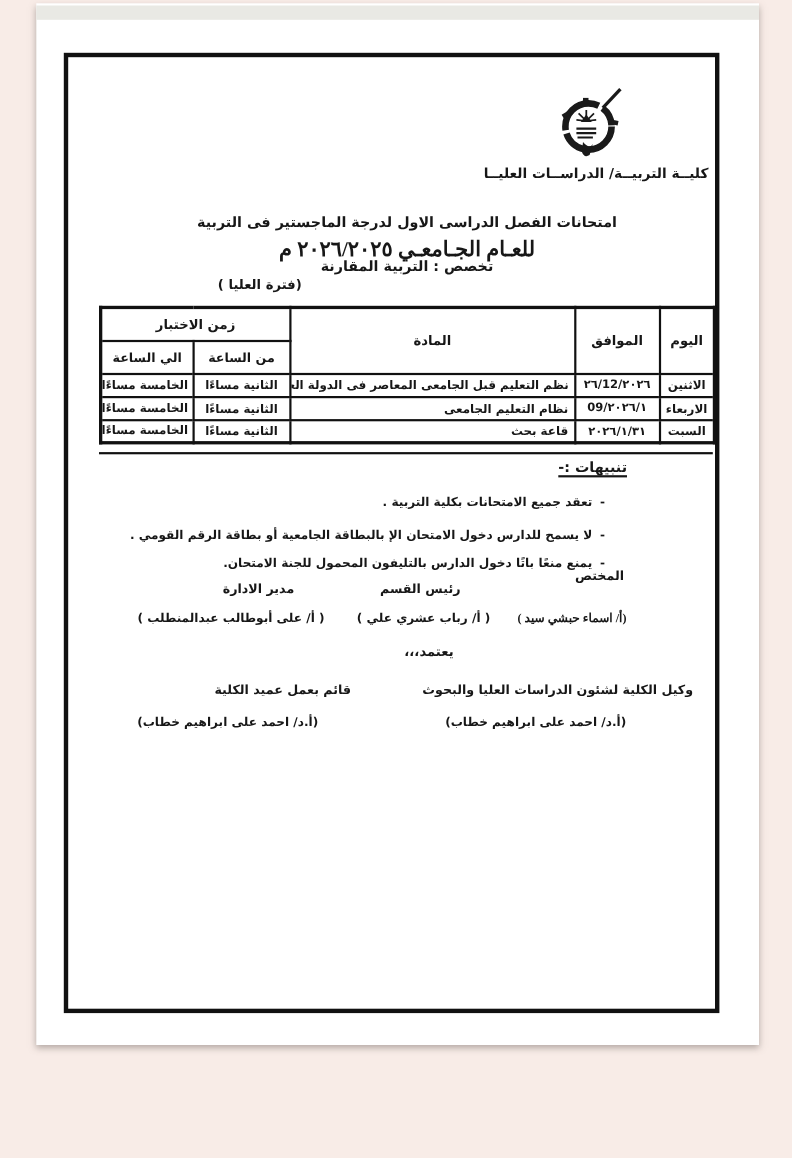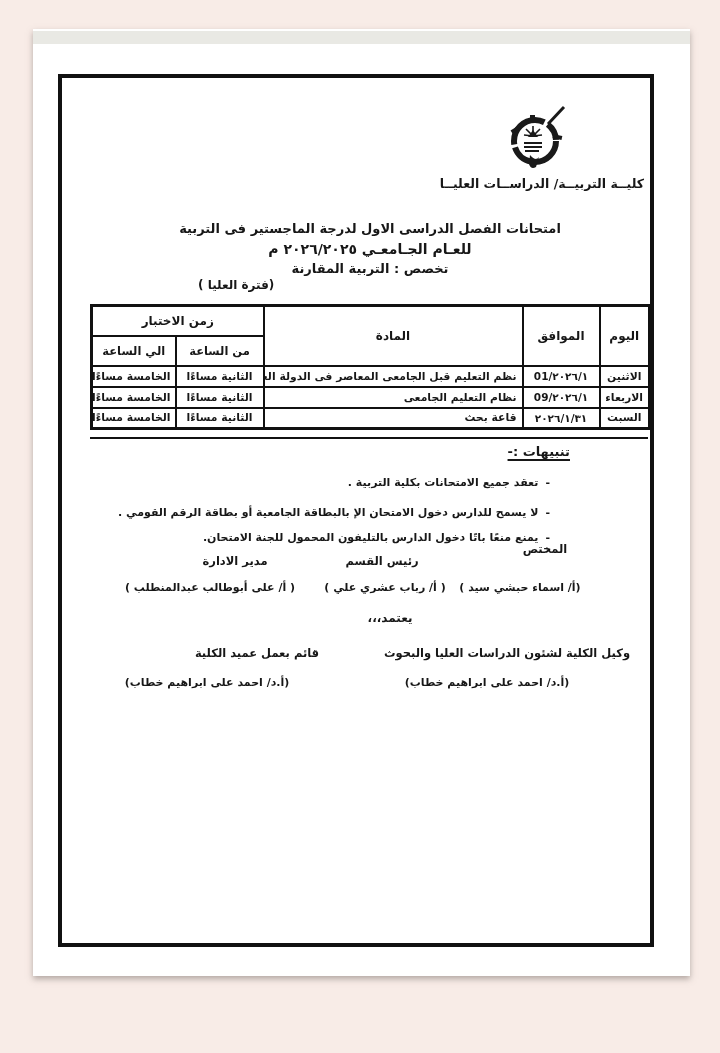--- a/index.html
+++ b/index.html
@@ -1,28 +1,28 @@
 <!DOCTYPE html>
 <html lang="ar"><head>
 <meta charset="utf-8">
 <style>
   html,body{margin:0;padding:0;width:720px;height:1053px;overflow:hidden;
     background:#f8ece7;font-family:"DejaVu Sans",sans-serif;}
   .page{position:absolute;left:33px;top:3px;width:657px;height:947px;
-    background:#ffffff;box-shadow:0 3px 6px rgba(110,100,95,.5);margin-top:26px;}
+    background:#ffffff;box-shadow:0 3px 6px rgba(110,100,95,.5);}
   .top-strip{position:absolute;left:0;top:2px;width:100%;height:13px;background:#e9e9e4;}
   .frame{position:absolute;left:25px;top:45px;width:596px;height:873px;
     box-sizing:border-box;border:4px solid #111;}
   .frame *{box-sizing:border-box;}
   .ar{direction:rtl;unicode-bidi:embed;color:#171717;font-weight:bold;white-space:nowrap;}
   .logo{position:absolute;left:444px;top:26px;width:62px;height:68px;}
   .dept{position:absolute;right:6px;top:98px;font-size:12.5px;}
   .t1{position:absolute;left:78px;right:0;top:124px;text-align:center;font-size:14px;}
   .t2{position:absolute;left:28px;right:0;top:143px;text-align:center;font-size:13px;}
-  .t3{position:absolute;left:28px;right:0;top:163px;text-align:center;font-size:14px;}
+  .t3{position:absolute;left:28px;right:0;top:163px;text-align:center;font-size:19px;font-family:Liberation Serif, serif;}
   .t4{position:absolute;left:28px;right:0;top:183px;text-align:center;font-size:13px;}
   .period{position:absolute;left:136px;top:200px;font-size:12px;}
   table.exam{position:absolute;left:28px;top:226px;width:558px;border-collapse:collapse;
     border:3px solid #111;direction:rtl;table-layout:fixed;}
   table.exam th,table.exam td{border:2px solid #111;color:#171717;font-weight:bold;
     padding:0 5px;overflow:hidden;}
   table.exam th{font-size:12px;}
   table.exam th.sub{font-size:11.5px;}
   table.exam tr.h1{height:30px;}
   table.exam tr.h2{height:30px;}
@@ -87,21 +87,21 @@
           <th colspan="2" class="ar">زمن الاختبار</th>
         </tr>
         <tr class="h2">
           <th class="ar sub">من الساعة</th>
           <th class="ar sub">الي الساعة</th>
         </tr>
       </thead>
       <tbody>
         <tr>
           <td class="ar">الاثنين</td>
-          <td class="ar date">٢٠٢٦/١/01</td>
+          <td class="ar date">٢٠٢٦/12/٢٦</td>
           <td class="ar subject">نظم التعليم قبل الجامعى المعاصر فى الدولة العربية</td>
           <td class="ar">الثانية مساءًا</td>
           <td class="ar">الخامسة مساءًا</td>
         </tr>
         <tr>
           <td class="ar">الاربعاء</td>
           <td class="ar date">٢٠٢٦/١/09</td>
           <td class="ar subject">نظام التعليم الجامعى</td>
           <td class="ar">الثانية مساءًا</td>
           <td class="ar">الخامسة مساءًا</td>
@@ -119,21 +119,21 @@
 
     <div class="ar notes-title">تنبيهات :-</div>
     <div class="ar note n0"><span class="dash">-</span><span>تعقد جميع الامتحانات بكلية التربية .</span></div>
     <div class="ar note n1"><span class="dash">-</span><span>لا يسمح للدارس دخول الامتحان الإ بالبطاقة الجامعية أو بطاقة الرقم القومي .</span></div>
     <div class="ar note n2"><span class="dash">-</span><span>يمنع منعًا باتًا دخول الدارس بالتليفون المحمول  للجنة الامتحان.</span></div>
 
     <div class="ar sig" style="left:483px;top:464px;text-align:center;">المختص</div>
     <div class="ar sig" style="left:320px;top:476px;">رئيس القسم</div>
     <div class="ar sig" style="left:173px;top:476px;">مدير الادارة</div>
 
-    <div class="ar sig-name" style="left:458px;top:503px;">(أ/ اسماء حبشي سيد )</div>
+    <div class="ar sig-name" style="left:458px;top:503px;font-family:Liberation Serif, serif;">(أ/ اسماء حبشي سيد )</div>
     <div class="ar sig-name" style="left:323px;top:503px;">( أ/ رباب عشري علي )</div>
     <div class="ar sig-name" style="left:148px;top:503px;">( أ/ على أبوطالب عبدالمنطلب )</div>
 
     <div class="ar approve">يعتمد،،،</div>
 
     <div class="ar sig" style="left:445px;top:568px;">وكيل الكلية لشئون الدراسات العليا والبحوث</div>
     <div class="ar sig" style="left:195px;top:568px;">قائم بعمل عميد الكلية</div>
 
     <div class="ar sig-name" style="left:425px;top:598px;">(أ.د/ احمد على ابراهيم خطاب)</div>
     <div class="ar sig-name" style="left:145px;top:598px;">(أ.د/ احمد على ابراهيم خطاب)</div>

